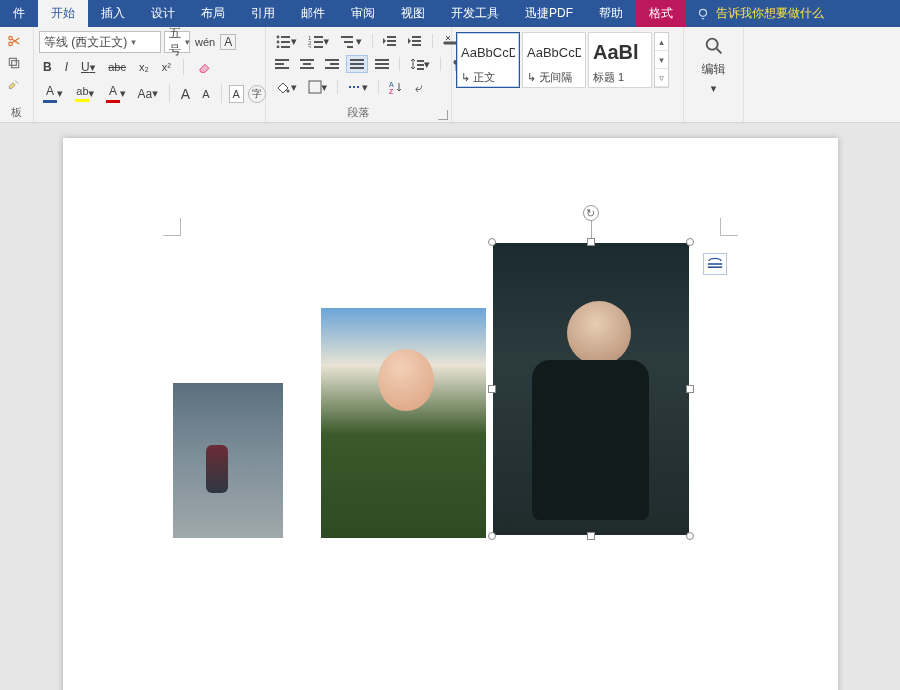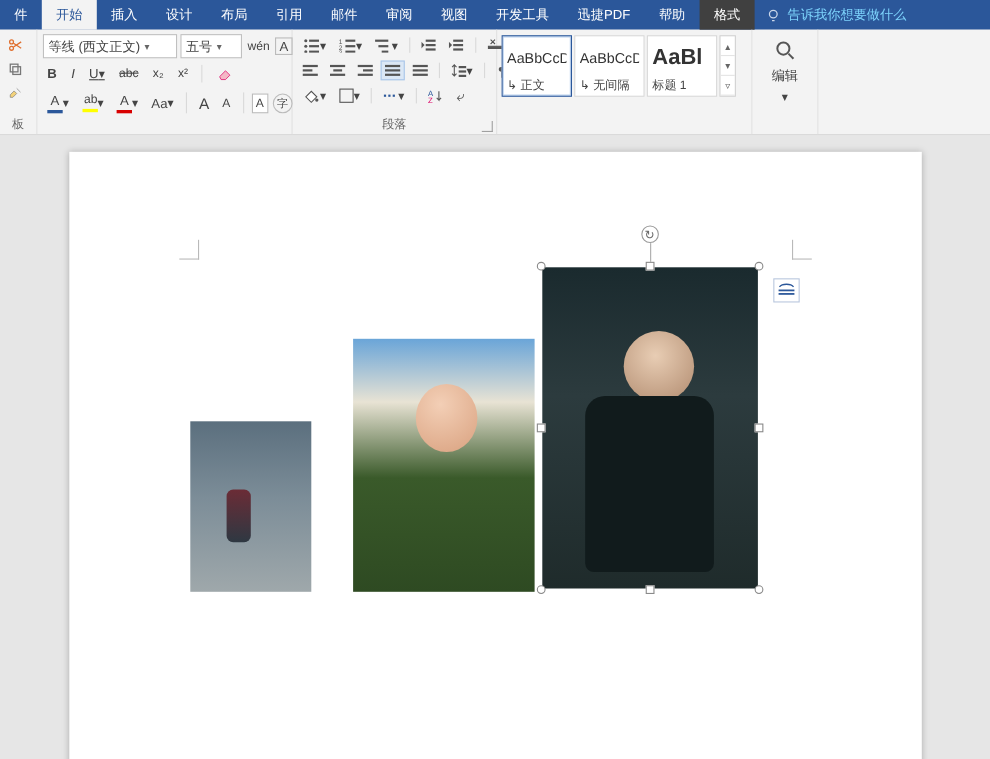--- a/index.html
+++ b/index.html
@@ -1,21 +1,21 @@
 <!DOCTYPE html>
 <html><head>
 <meta charset="utf-8">
 <style>
 *{box-sizing:border-box;margin:0;padding:0;font-family:"Microsoft YaHei","Segoe UI",sans-serif;}
 body{width:900px;height:690px;overflow:hidden;background:#e6e6e6;}
 .titlebar{height:27px;background:#2b579a;display:flex;align-items:center;font-size:12px;color:#fff;}
 .titlebar .tab{padding:0 13px;height:27px;display:flex;align-items:center;cursor:pointer;}
 .titlebar .tab.active{background:#f3f3f3;color:#2b579a;}
-.titlebar .tab.context{background:#404040;}
-.titlebar .tell{display:flex;align-items:center;gap:6px;padding:0 10px;color:#7dd3fc;}
+.titlebar .tab.context{background:#be185d;}
+.titlebar .tell{display:flex;align-items:center;gap:6px;padding:0 10px;color:#fde047;}
 .titlebar .tell svg{width:14px;height:14px;}
 .ribbon{height:96px;background:#f3f3f3;border-bottom:1px solid #d4d4d4;display:flex;font-size:12px;color:#444;}
 .group{border-right:1px solid #e1e1e1;display:flex;flex-direction:column;}
 .group-body{flex:1;display:flex;align-items:flex-start;padding:3px 4px 0 4px;}
 .group-label{text-align:center;font-size:11px;color:#666;padding:0 0 2px 0;position:relative;}
 .group-label .launcher{position:absolute;right:3px;bottom:2px;width:10px;height:10px;border:1px solid #a0a0a0;border-top:none;border-left:none;}
 .btn{display:inline-flex;align-items:center;justify-content:center;padding:2px 3px;border:1px solid transparent;cursor:pointer;}
 .combo{height:22px;border:1px solid #c0c0c0;background:#fff;display:flex;align-items:center;padding:0 4px;font-size:12px;}
 .combo .dd{margin-left:4px;color:#666;font-size:9px;}
 .col{display:flex;flex-direction:column;gap:2px;}
@@ -118,21 +118,21 @@
     <div class="group-label">板</div>
   </div>
 
   <div class="group" style="width:232px;">
     <div class="group-body col" style="gap:3px;padding:4px 5px;">
       <div class="row">
         <div class="combo" style="width:122px;">
             <span>等线 (西文正文)</span>
             <span class="dd">▾</span>
           </div>
-        <div class="combo" style="width:56px;margin-left:2px;">
+        <div class="combo" style="width:26px;margin-left:2px;">
             <span>五号</span>
             <span class="dd">▾</span>
           </div>
         <div class="btn sm">wén</div>
         <div class="btn" style="border:1px solid #bbb;padding:0 3px;">
             <span>A</span>
           </div>
       </div>
       <div class="row" style="gap:5px;">
         <span class="btn bold">B</span>

